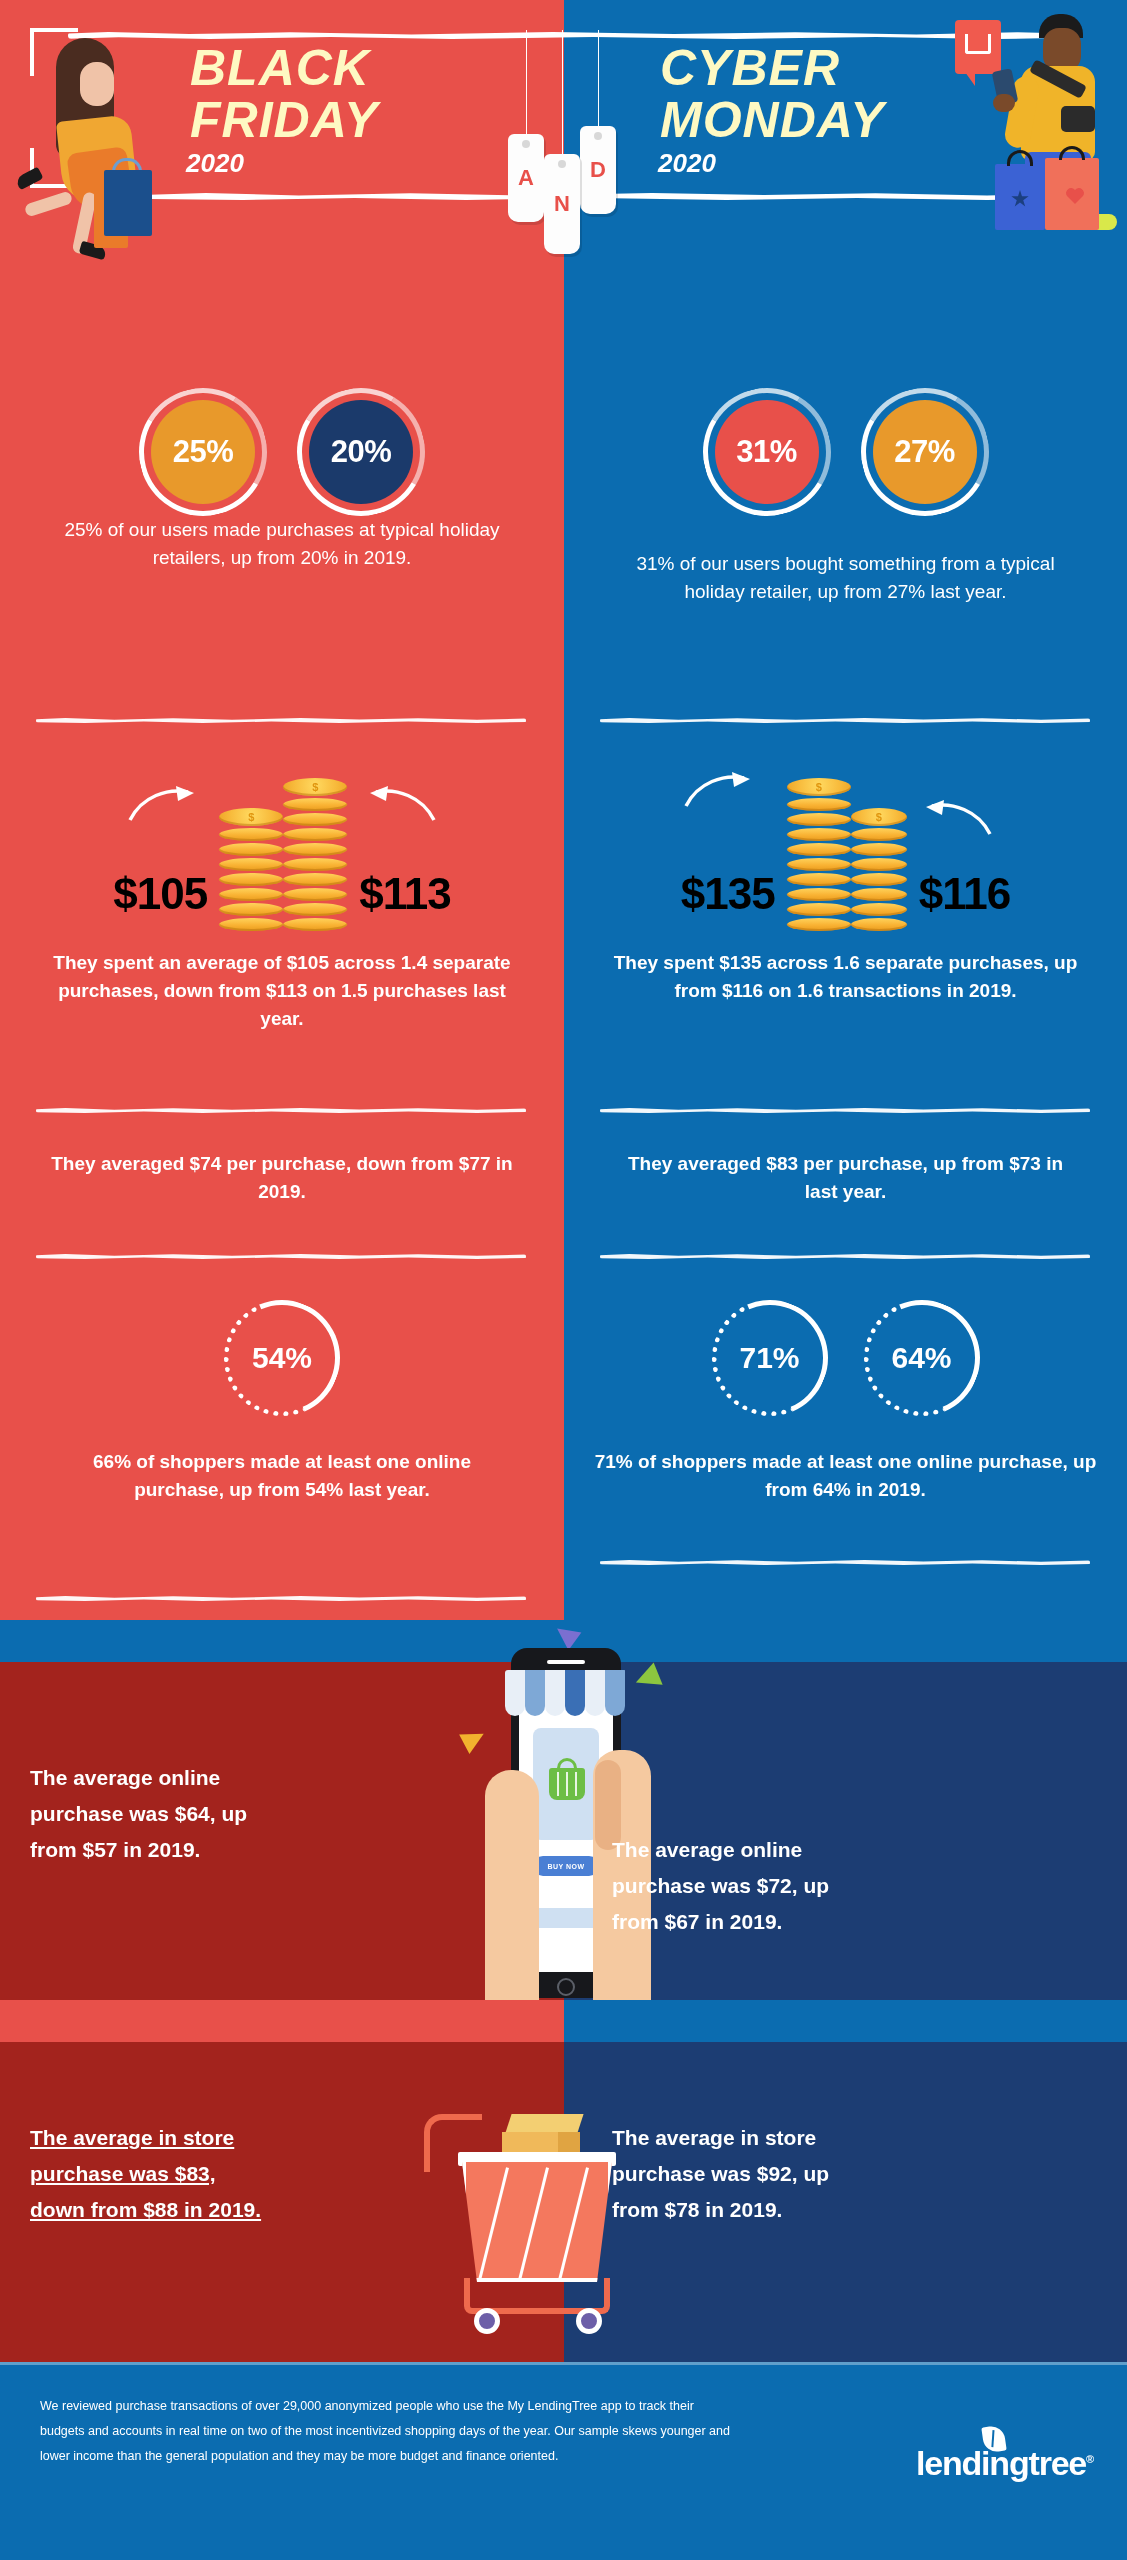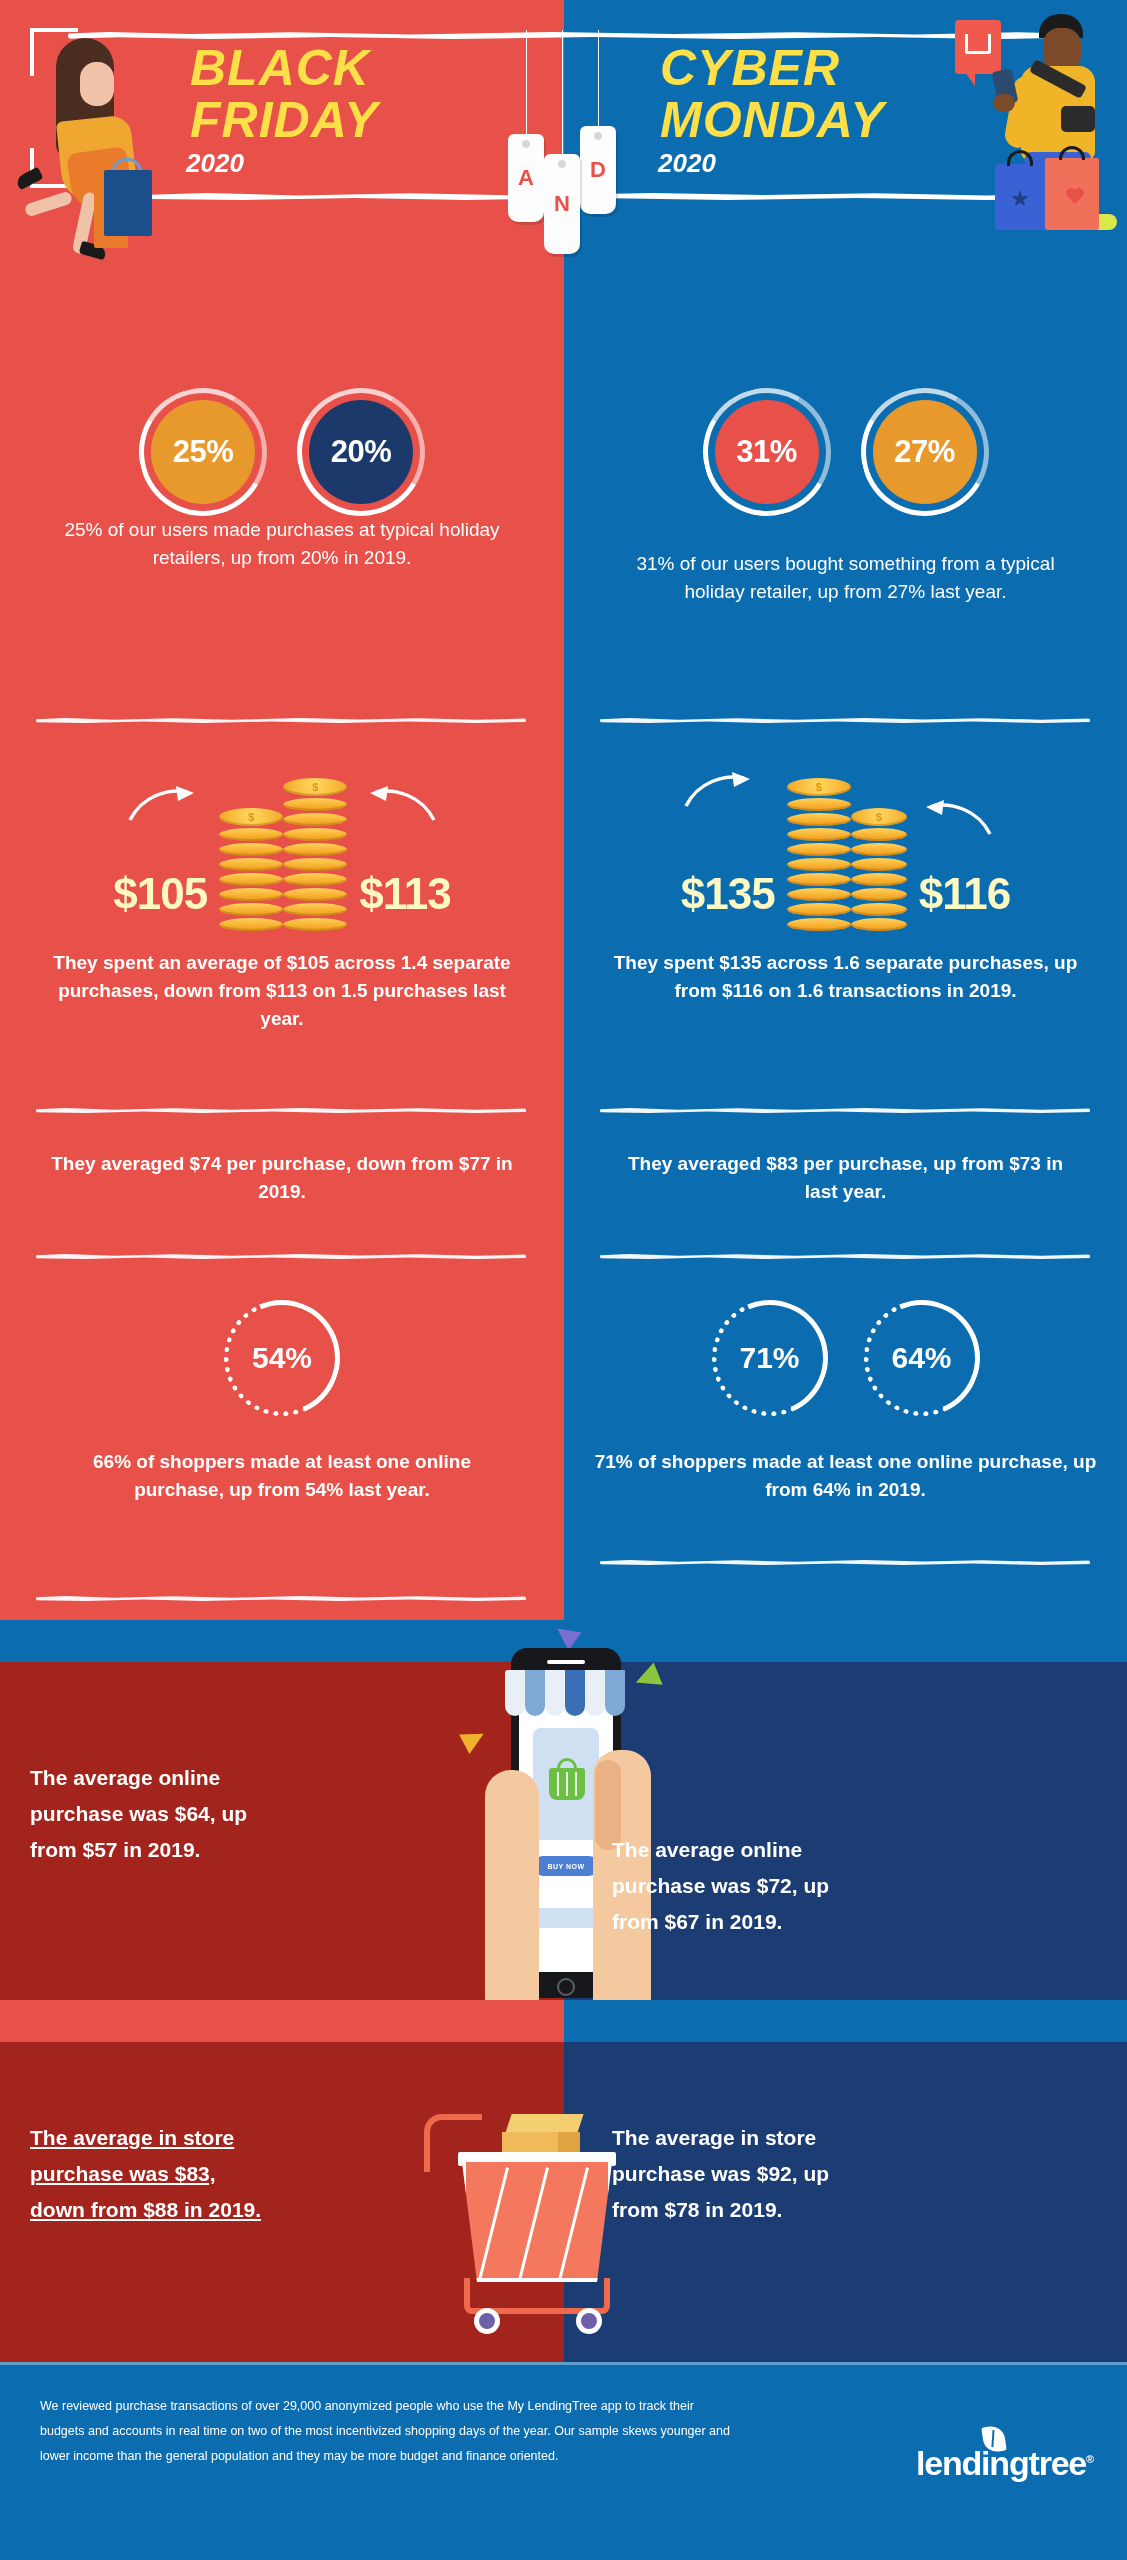--- a/index.html
+++ b/index.html
@@ -36,21 +36,21 @@
   .hero-frame-bl { position:absolute; left:30px; top:184px; width:48px; height:4px; background:#fff; }
   .hero-frame-bl2{ position:absolute; left:30px; top:148px; width:4px; height:40px; background:#fff; }
   .hero-line-top { position:absolute; left:68px; top:32px; width:1010px; height:7px;
                    background:#fff; border-radius:4px;
                    clip-path: polygon(0 20%,4% 0,12% 30%,22% 5%,34% 35%,48% 0,60% 30%,72% 5%,84% 35%,94% 5%,100% 25%,100% 80%,92% 100%,80% 70%,66% 100%,52% 70%,38% 100%,26% 70%,14% 100%,5% 75%,0 95%); }
   .hero-line-bot { position:absolute; left:150px; top:193px; width:930px; height:7px;
                    background:#fff; border-radius:4px;
                    clip-path: polygon(0 25%,6% 0,16% 35%,28% 5%,40% 35%,54% 0,66% 30%,78% 5%,90% 35%,100% 10%,100% 80%,90% 100%,76% 70%,62% 100%,48% 70%,34% 100%,22% 70%,10% 100%,0 85%); }
 
   .hero-title {
-    position:absolute; color:#fde047; font-weight:bold; font-style:italic;
+    position:absolute; color:#fef9c3; font-weight:bold; font-style:italic;
     font-size:50px; line-height:52px; letter-spacing:1px;
     font-family:"Liberation Sans", sans-serif;
     text-transform:uppercase; white-space:pre-line;
   }
   .hero-title.bf { left:190px; top:42px; }
   .hero-title.cm { left:660px; top:42px; }
   .hero-year {
     position:absolute; color:#fff; font-weight:bold; font-style:italic; font-size:26px;
   }
   .hero-year.bf { left:186px; top:148px; }
@@ -122,21 +122,21 @@
   
   .dot-wrap { position:relative; width:116px; height:116px; display:flex; align-items:center; justify-content:center; }
   .dot-ring-solid { position:absolute; inset:0; border:5px solid #fff; border-radius:50%;
                     border-left-color:transparent; border-bottom-color:transparent; transform:rotate(22deg); }
   .dot-ring-dash  { position:absolute; inset:0; border:5px dotted #fff; border-radius:50%;
                     border-right-color:transparent; border-top-color:transparent; transform:rotate(22deg); }
   .dot-val { color:#fff; font-weight:bold; font-size:30px; position:relative; z-index:2; }
 
   
   .coins-row { display:flex; align-items:flex-end; justify-content:center; gap:0px; }
-  .money { color:#fef9c3; font-weight:bold; font-size:44px; letter-spacing:-1px; }
+  .money { color:#000000; font-weight:bold; font-size:44px; letter-spacing:-1px; }
   .money.left  { margin-right:12px; margin-bottom:12px; }
   .money.right { margin-left:12px;  margin-bottom:12px; }
   .stack { display:flex; flex-direction:column-reverse; gap:2px; }
   .coin { width:64px; height:13px; border-radius:50%/50%;
           background:linear-gradient(180deg,#ffd35c 0%,#f9b233 55%,#e89b1d 100%);
           box-shadow:inset 0 -2px 0 rgba(180,110,10,.45); }
   .coin.top { height:18px; background:radial-gradient(circle at 50% 40%,#ffd960 0%,#f8bb3c 60%,#eea526 100%); position:relative; }
   .coin.top::after{ content:"$"; position:absolute; inset:0; display:flex; align-items:center; justify-content:center;
                     font-size:11px; font-weight:bold; color:#e0950f; }
   .stack.small .coin { width:56px; }

